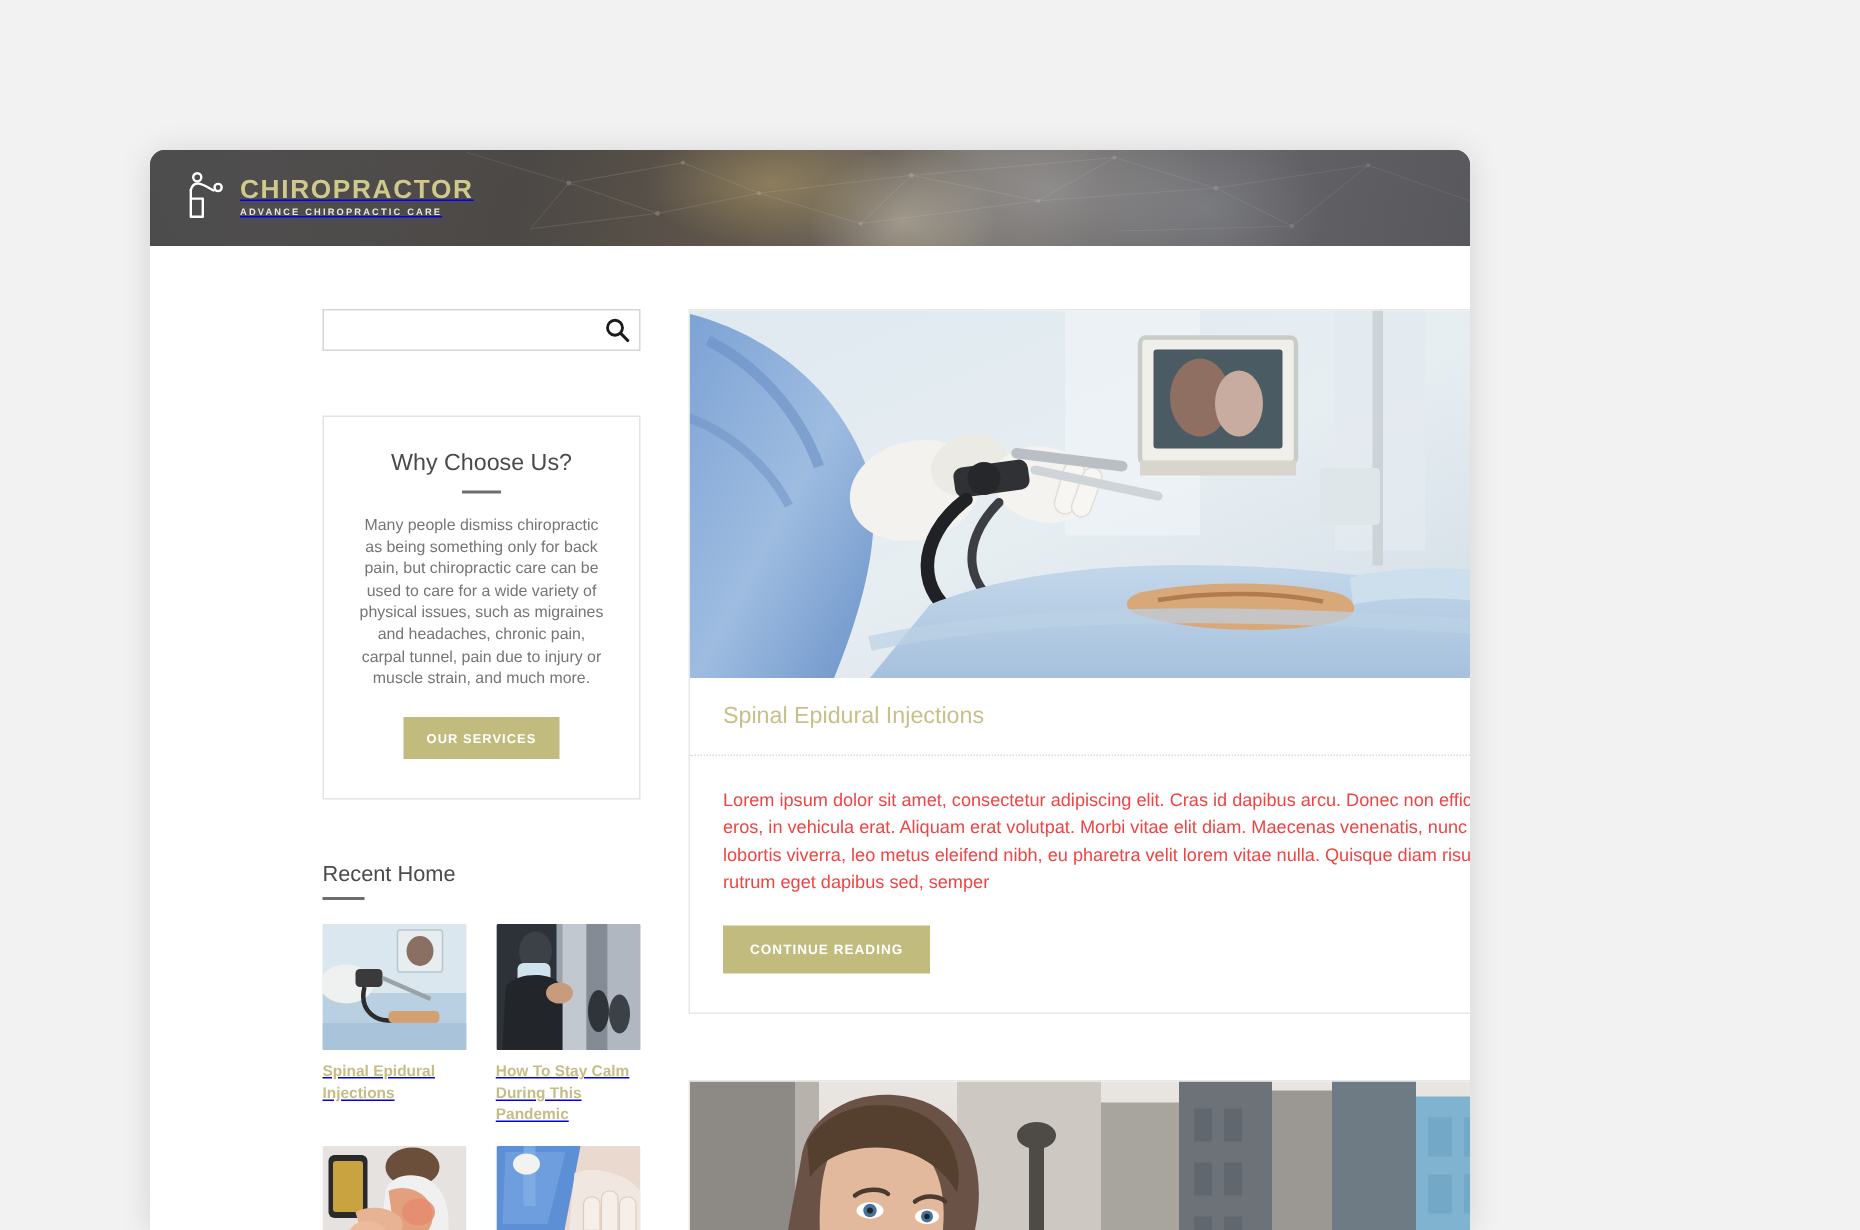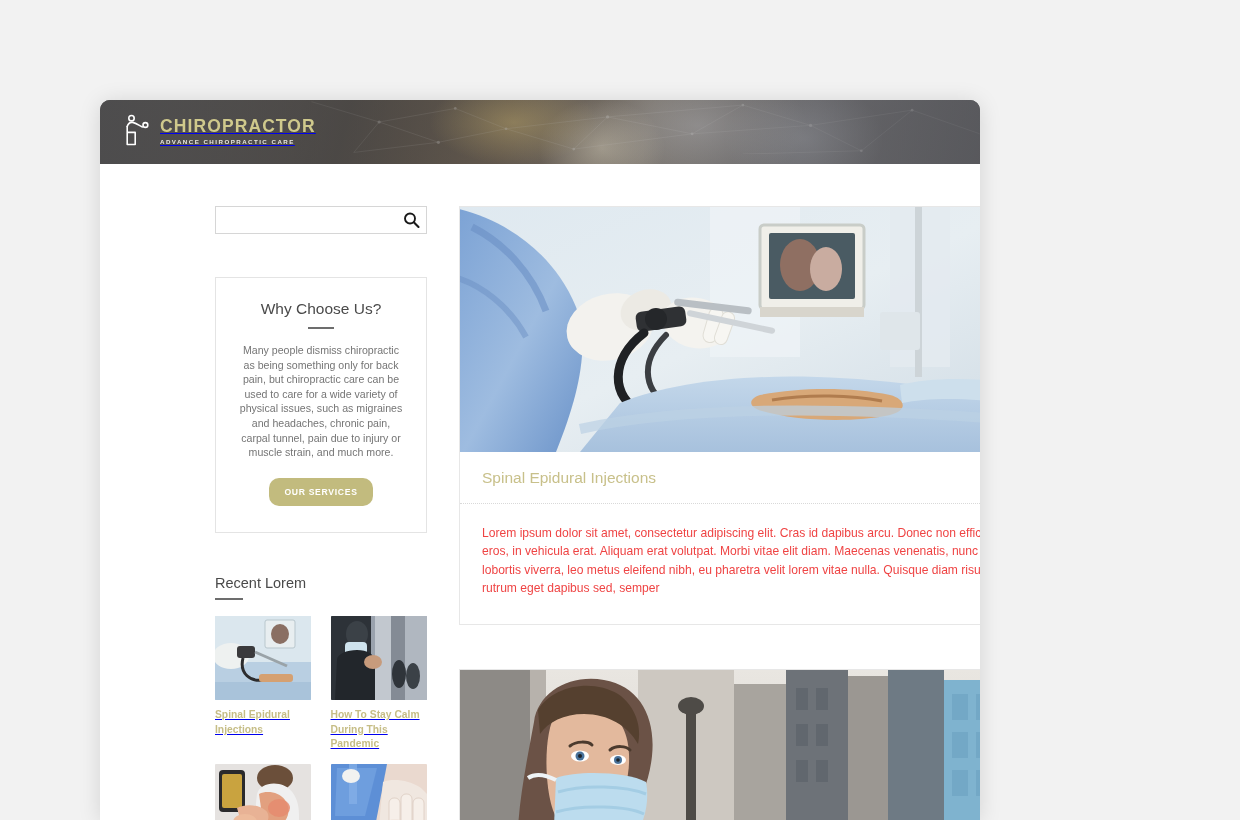--- a/index.html
+++ b/index.html
@@ -184,21 +184,21 @@
     background: #c2bb7e;
     color: #ffffff;
     font-size: 8.6px;
     font-weight: 700;
     letter-spacing: 0.7px;
     border: 0;
     cursor: pointer;
     font-family: "Liberation Sans", sans-serif;
     text-decoration: none;
   }
-  .our-services-btn { padding: 9px 15px; margin-top: 18px; border-radius: 10px; }
+  .our-services-btn { padding: 9px 15px; margin-top: 18px; }
 
   
   .section-head {
     font-size: 14.5px;
     color: #4a4a4a;
     font-weight: 400;
     margin-bottom: 7px;
   }
   .section-rule {
     width: 28px;
@@ -321,21 +321,21 @@
       </div>
 
       <section class="widget-box">
         <h3 class="widget-title">Why Choose Us?</h3>
         <div class="title-rule"></div>
         <p class="widget-text">Many people dismiss chiropractic as being something only for back pain, but chiropractic care can be used to care for a wide variety of physical issues, such as migraines and headaches, chronic pain, carpal tunnel, pain due to injury or muscle strain, and much more.</p>
         <a class="btn-khaki our-services-btn" href="#">OUR SERVICES</a>
       </section>
 
       <section>
-        <h3 class="section-head">Recent Lorem</h3>
+        <h3 class="section-head">Recent Home</h3>
         <div class="section-rule"></div>
 
         <div class="news-grid">
 
           <a class="news-item" href="#">
             <svg class="news-thumb" viewBox="0 0 96 84" preserveAspectRatio="none">
               <rect width="96" height="84" fill="#cfe0ea"></rect>
               <rect x="0" y="0" width="96" height="46" fill="#dbe7ee"></rect>
               <rect x="50" y="4" width="30" height="28" rx="2" fill="#e8eef0" stroke="#b9c7cd"></rect>
               <ellipse cx="65" cy="18" rx="9" ry="10" fill="#8a6f63"></ellipse>
@@ -464,20 +464,21 @@
           <path d="M120 222 C220 200 370 198 566 214" stroke="#bcd1e4" stroke-width="10" fill="none" opacity="0.7"></path>
           <path d="M440 178 C470 170 520 170 566 178 L566 200 C520 190 470 190 442 196 Z" fill="#cddfec"></path>
         </svg>
 
         <div class="post-head">
           <h2 class="post-title">Spinal Epidural Injections</h2>
         </div>
         <div class="post-sep"></div>
         <div class="post-body">
           <p class="post-text">Lorem ipsum dolor sit amet, consectetur adipiscing elit. Cras id dapibus arcu. Donec non efficitur eros, in vehicula erat. Aliquam erat volutpat. Morbi vitae elit diam. Maecenas venenatis, nunc non lobortis viverra, leo metus eleifend nibh, eu pharetra velit lorem vitae nulla. Quisque diam risus, rutrum eget dapibus sed, semper</p>
+          <a class="btn-khaki continue-btn" href="#">CONTINUE READING</a>
         </div>
       </article>
 
       <article class="post-card-2">
         <svg class="post-hero-2" viewBox="0 0 566 200" preserveAspectRatio="none">
           <defs>
             <linearGradient id="sky" x1="0" y1="0" x2="0" y2="1">
               <stop offset="0" stop-color="#e9e6e1"></stop>
               <stop offset="1" stop-color="#d6d2cd"></stop>
             </linearGradient>

